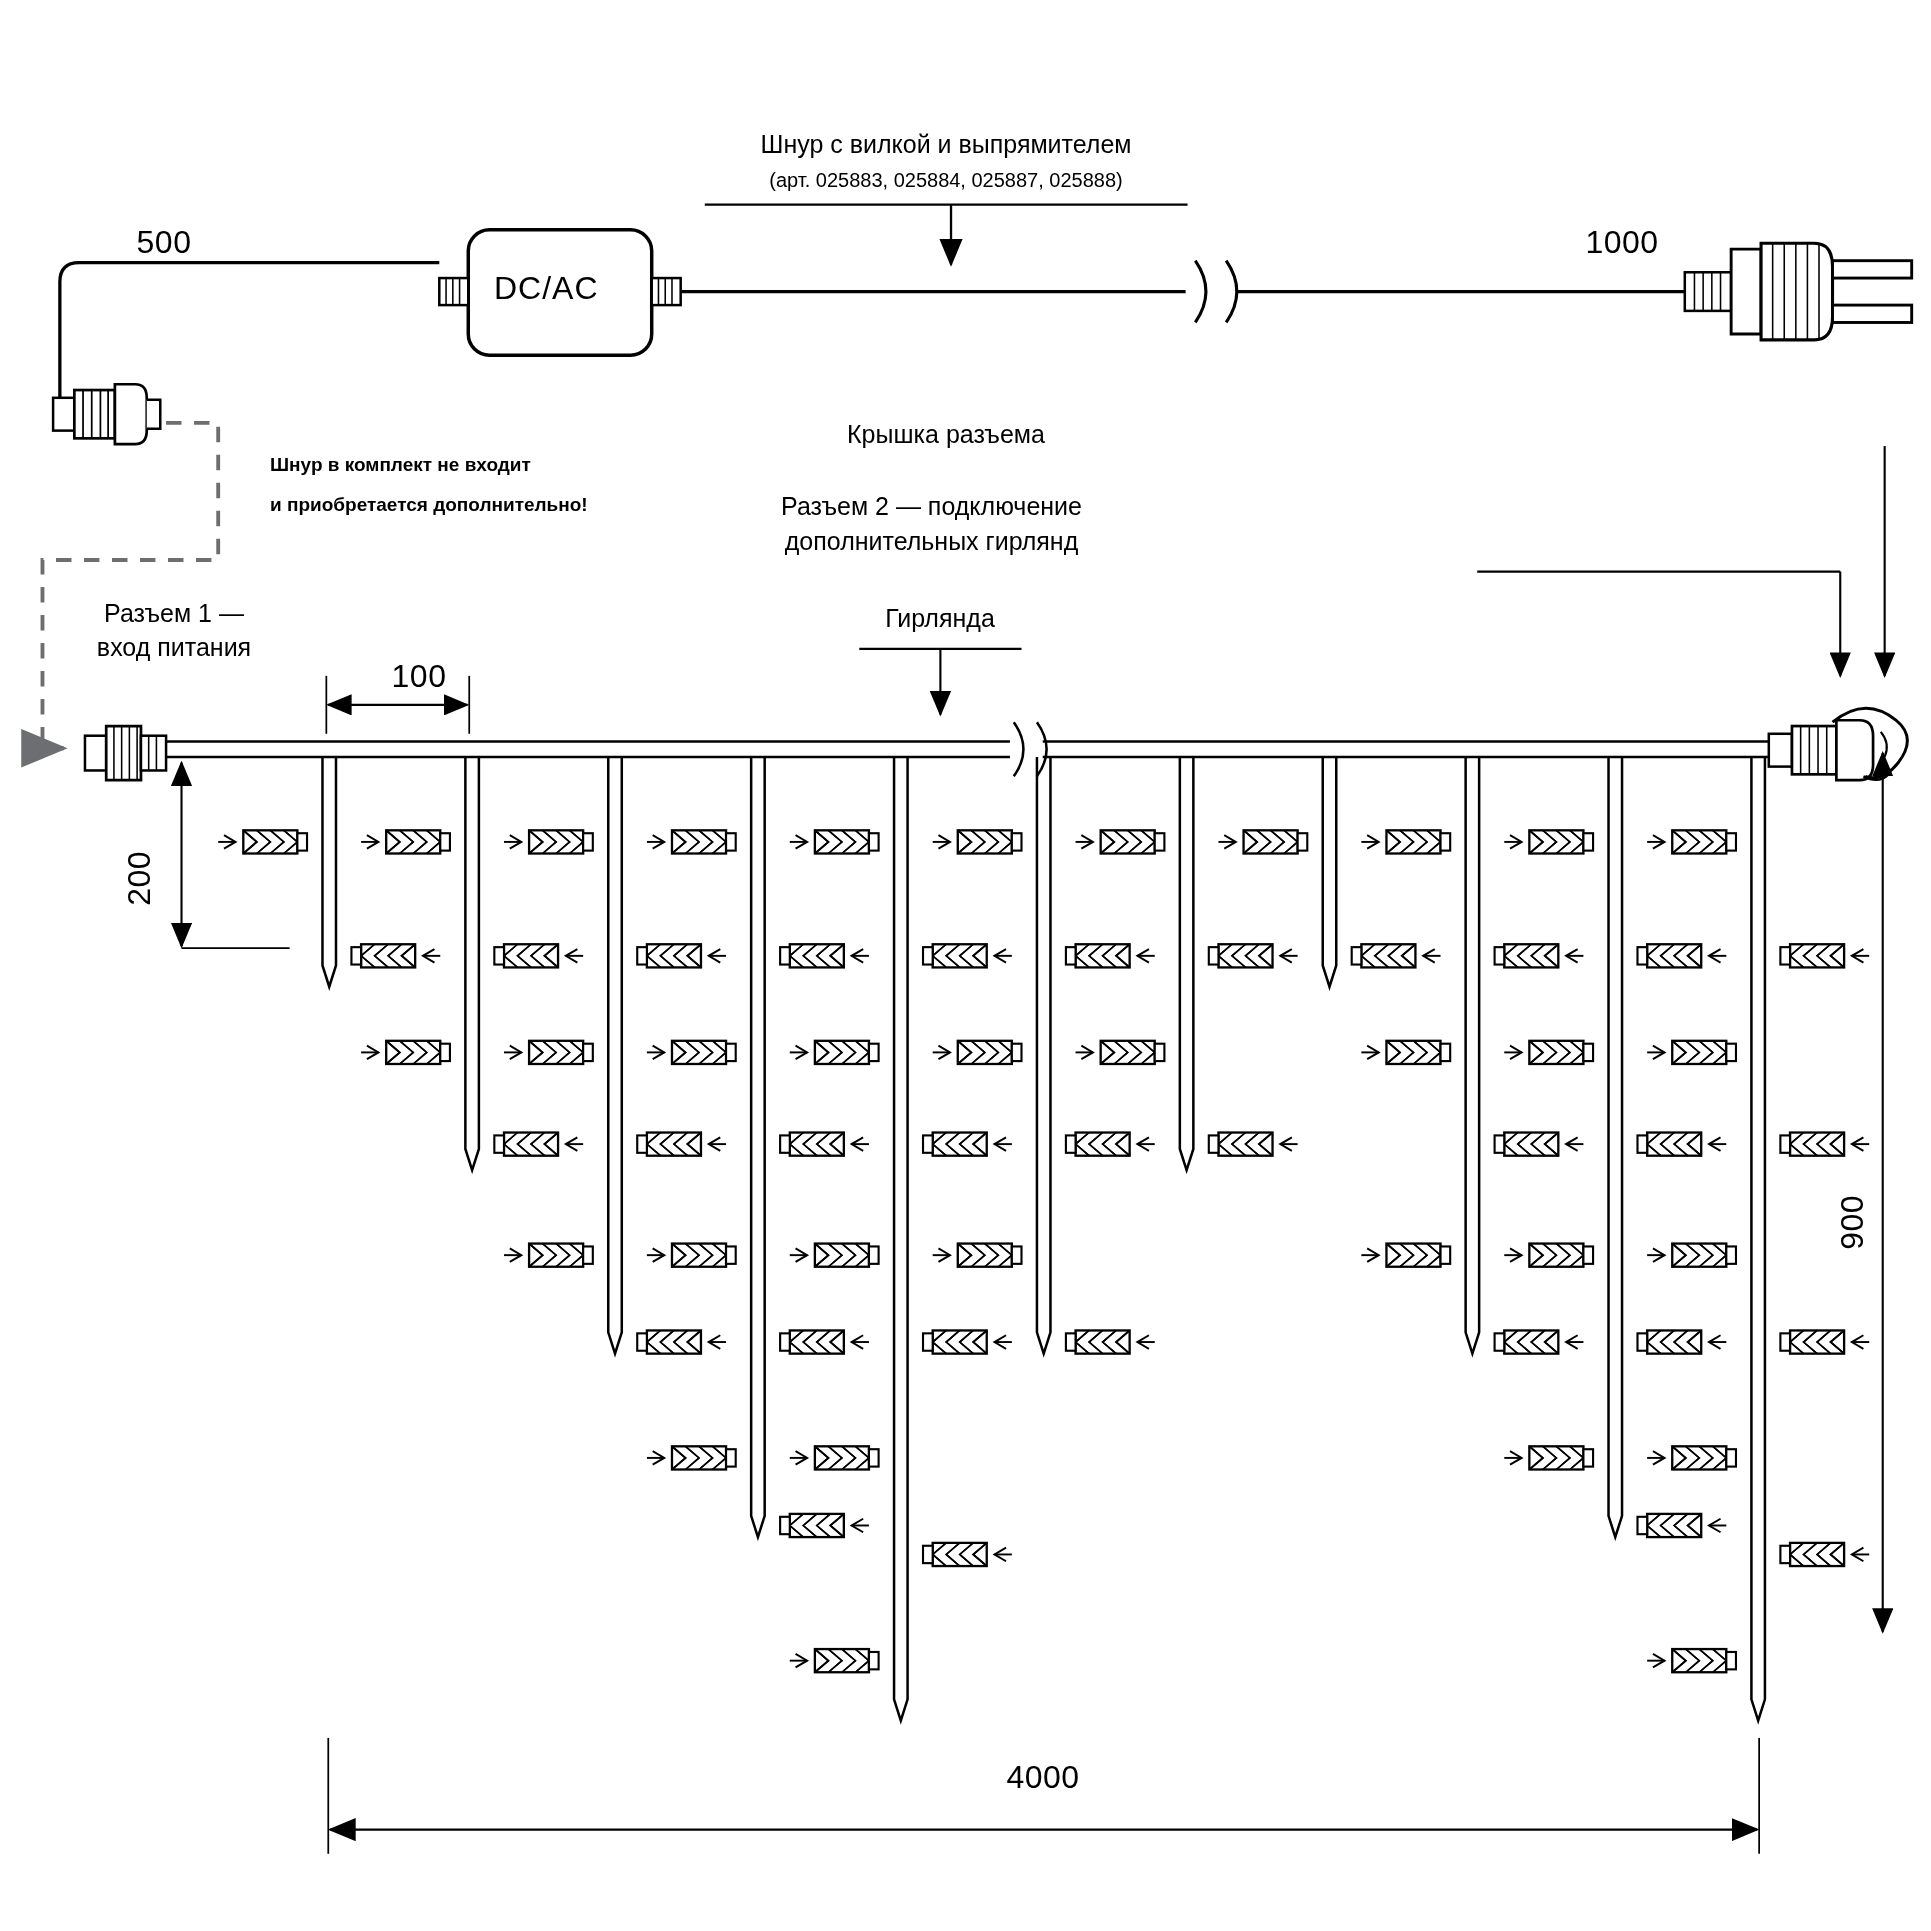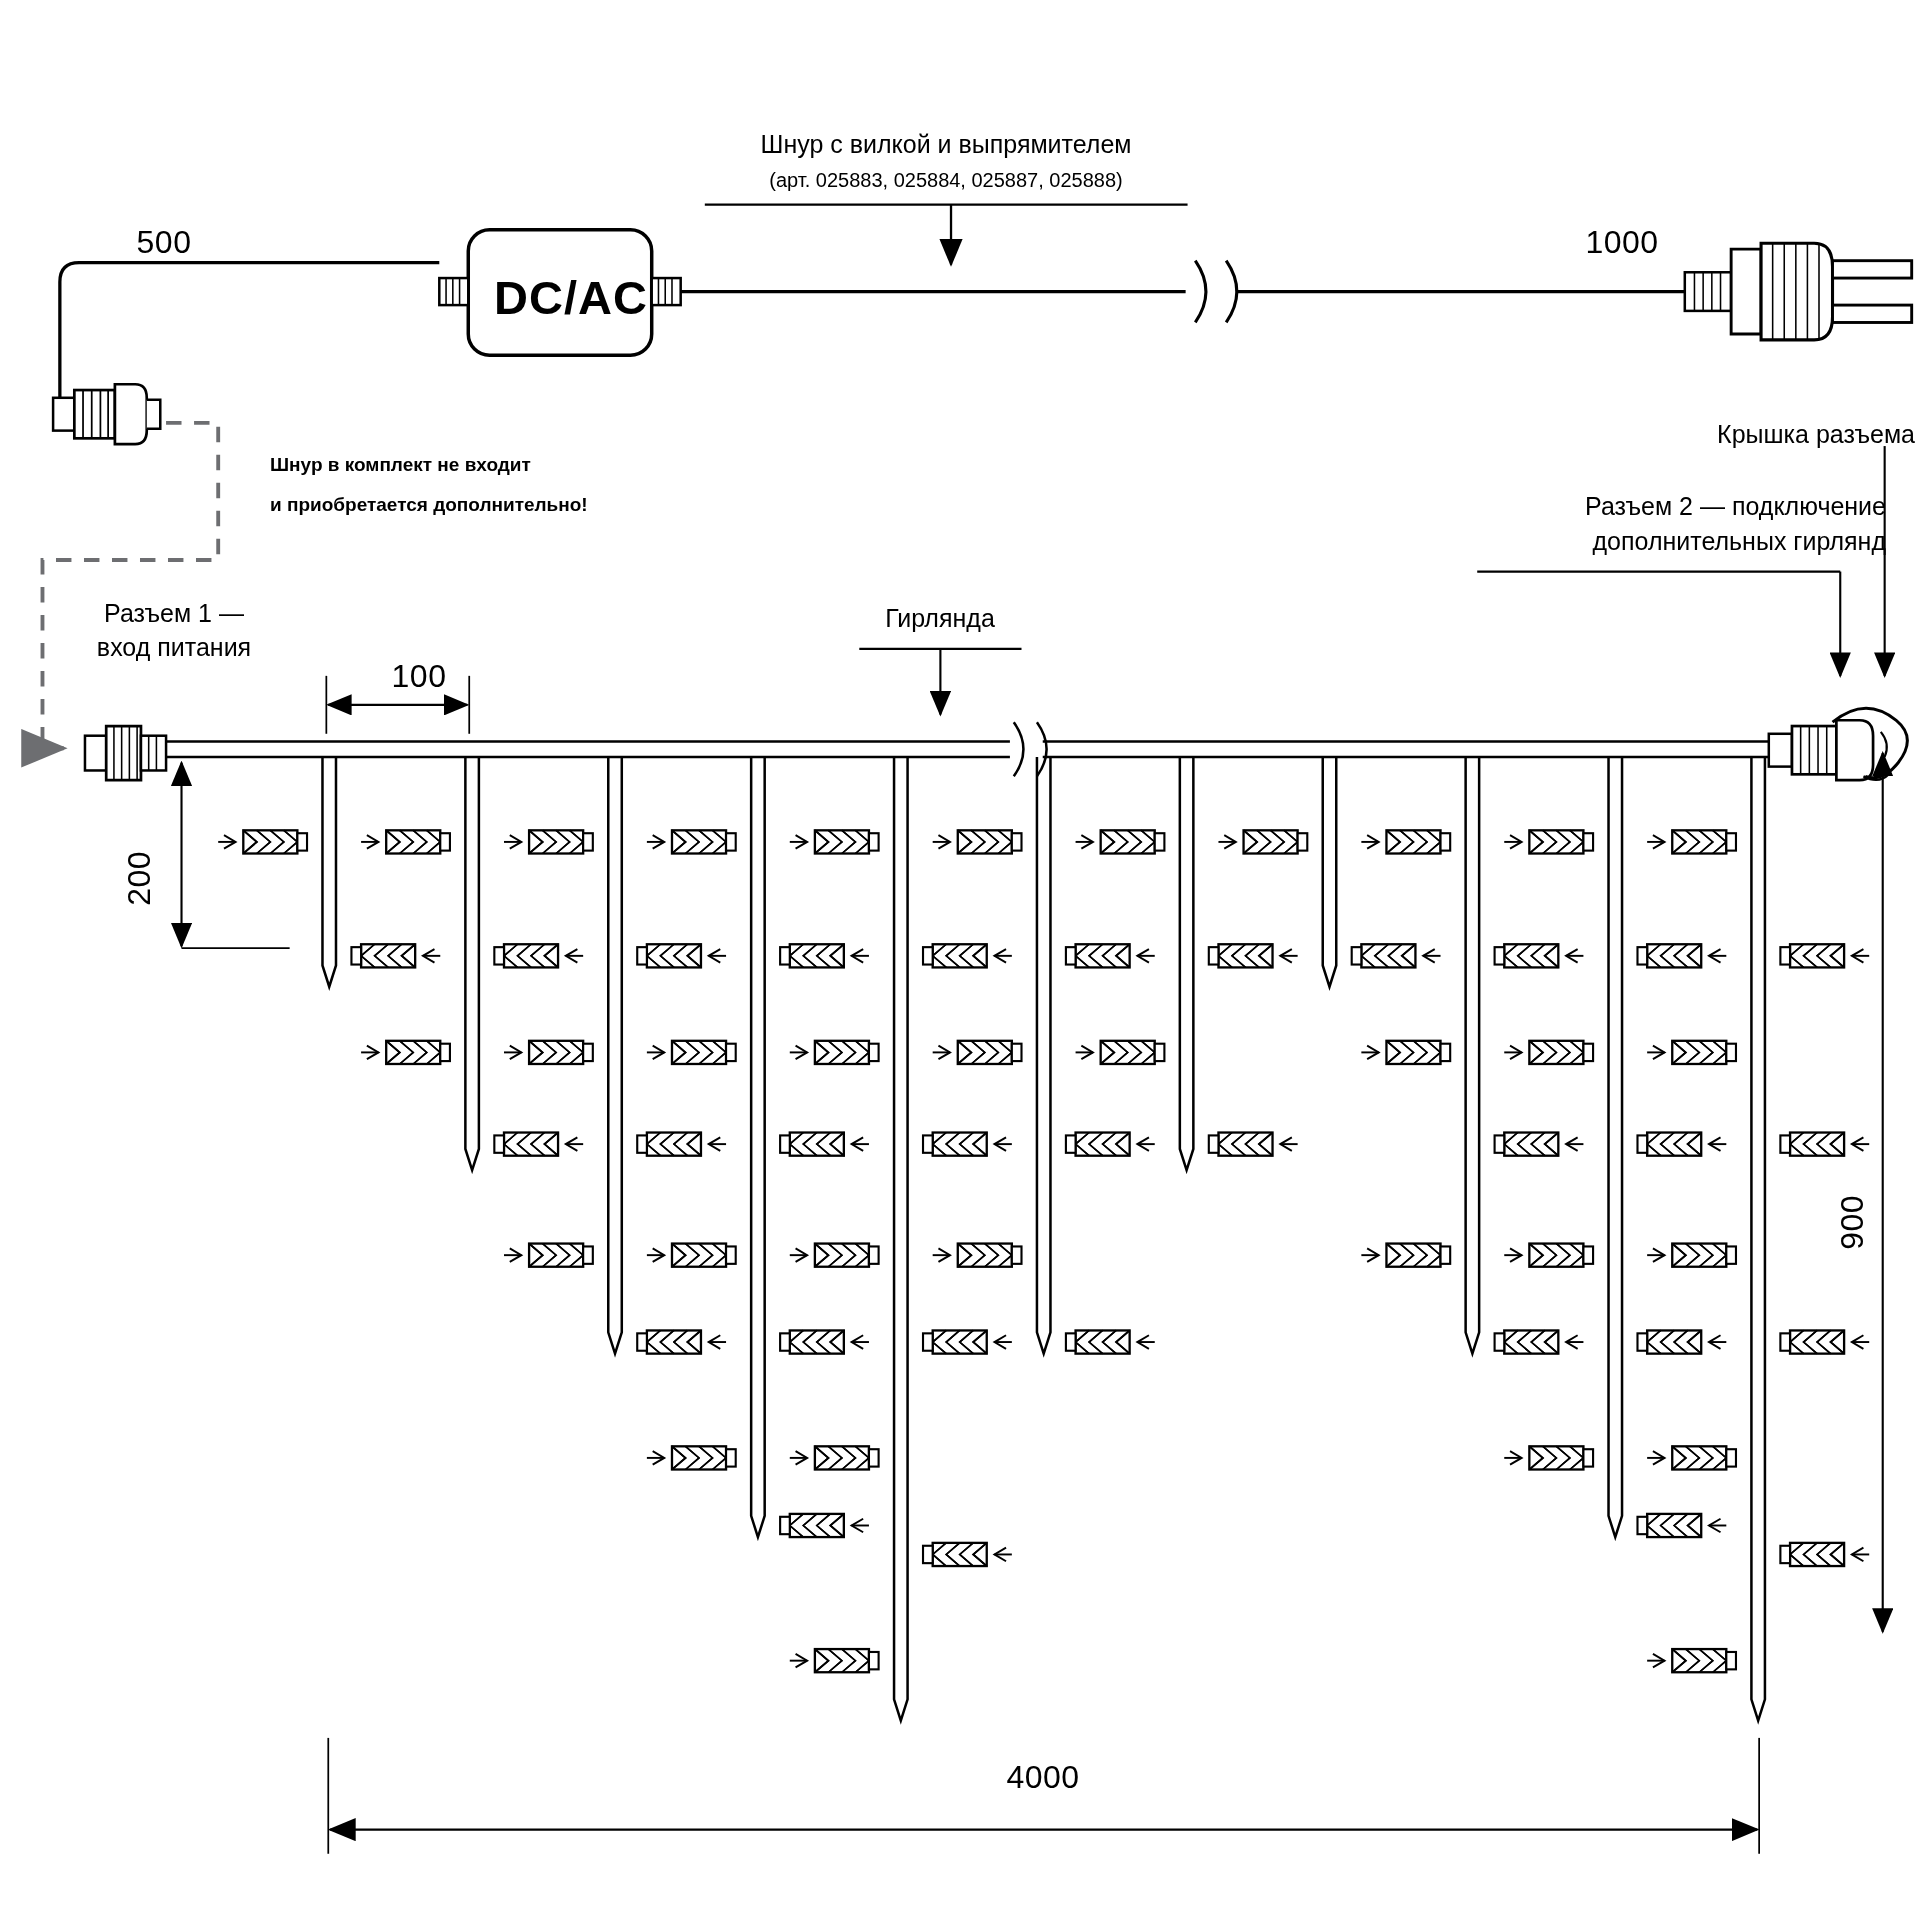--- a/index.html
+++ b/index.html
@@ -27,42 +27,41 @@
     width: 1931px;
     height: 1931px;
   }
   .lbl {
     position: absolute;
     font-family: "Liberation Sans", sans-serif;
     white-space: pre;
     line-height: 1.18;
   }
   .lbl.center { text-align: center; transform: translateX(-50%); }
-  .lbl.right  { text-align: right; margin-left: 23px; }
+  .lbl.right  { text-align: center; }
   .dim {
     font-size: 32px;
     letter-spacing: 0.5px;
   }
   .note {
     font-size: 19px;
     font-weight: bold;
   }
   .callout {
     font-size: 25px;
   }
   .sub {
     font-size: 20px;
   }
   .vert {
     transform-origin: 50% 50%;
   }
   .dcac {
-    font-size: 47px;
+    font-size: 32px;
     letter-spacing: 1px;
-    font-weight: bold;
   }
 </style>
 </head>
 <body>
 
 <div id="stage">
 
   <svg class="diagram" viewBox="0 0 2000 2000">
     <defs>
       <marker id="arrEnd" markerWidth="12" markerHeight="10" refX="11" refY="5" orient="auto">

